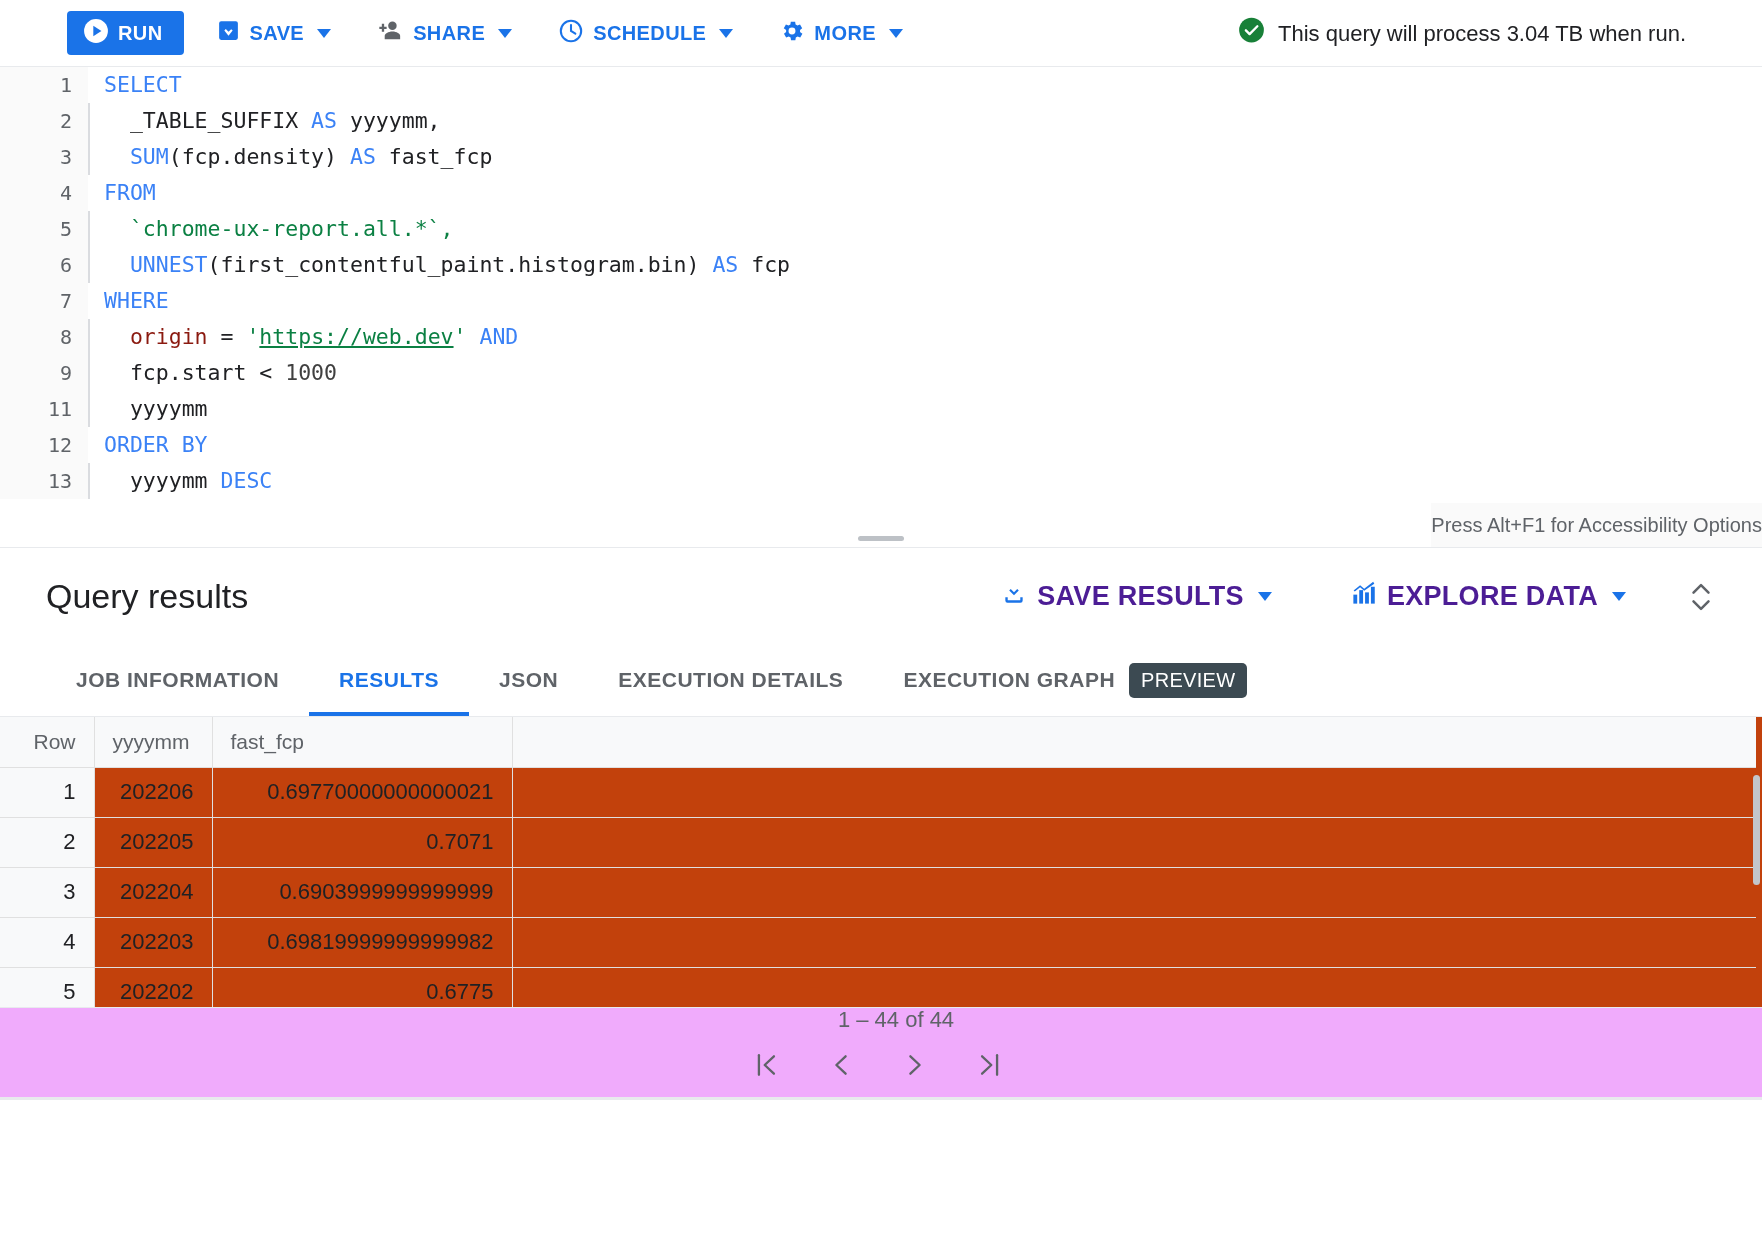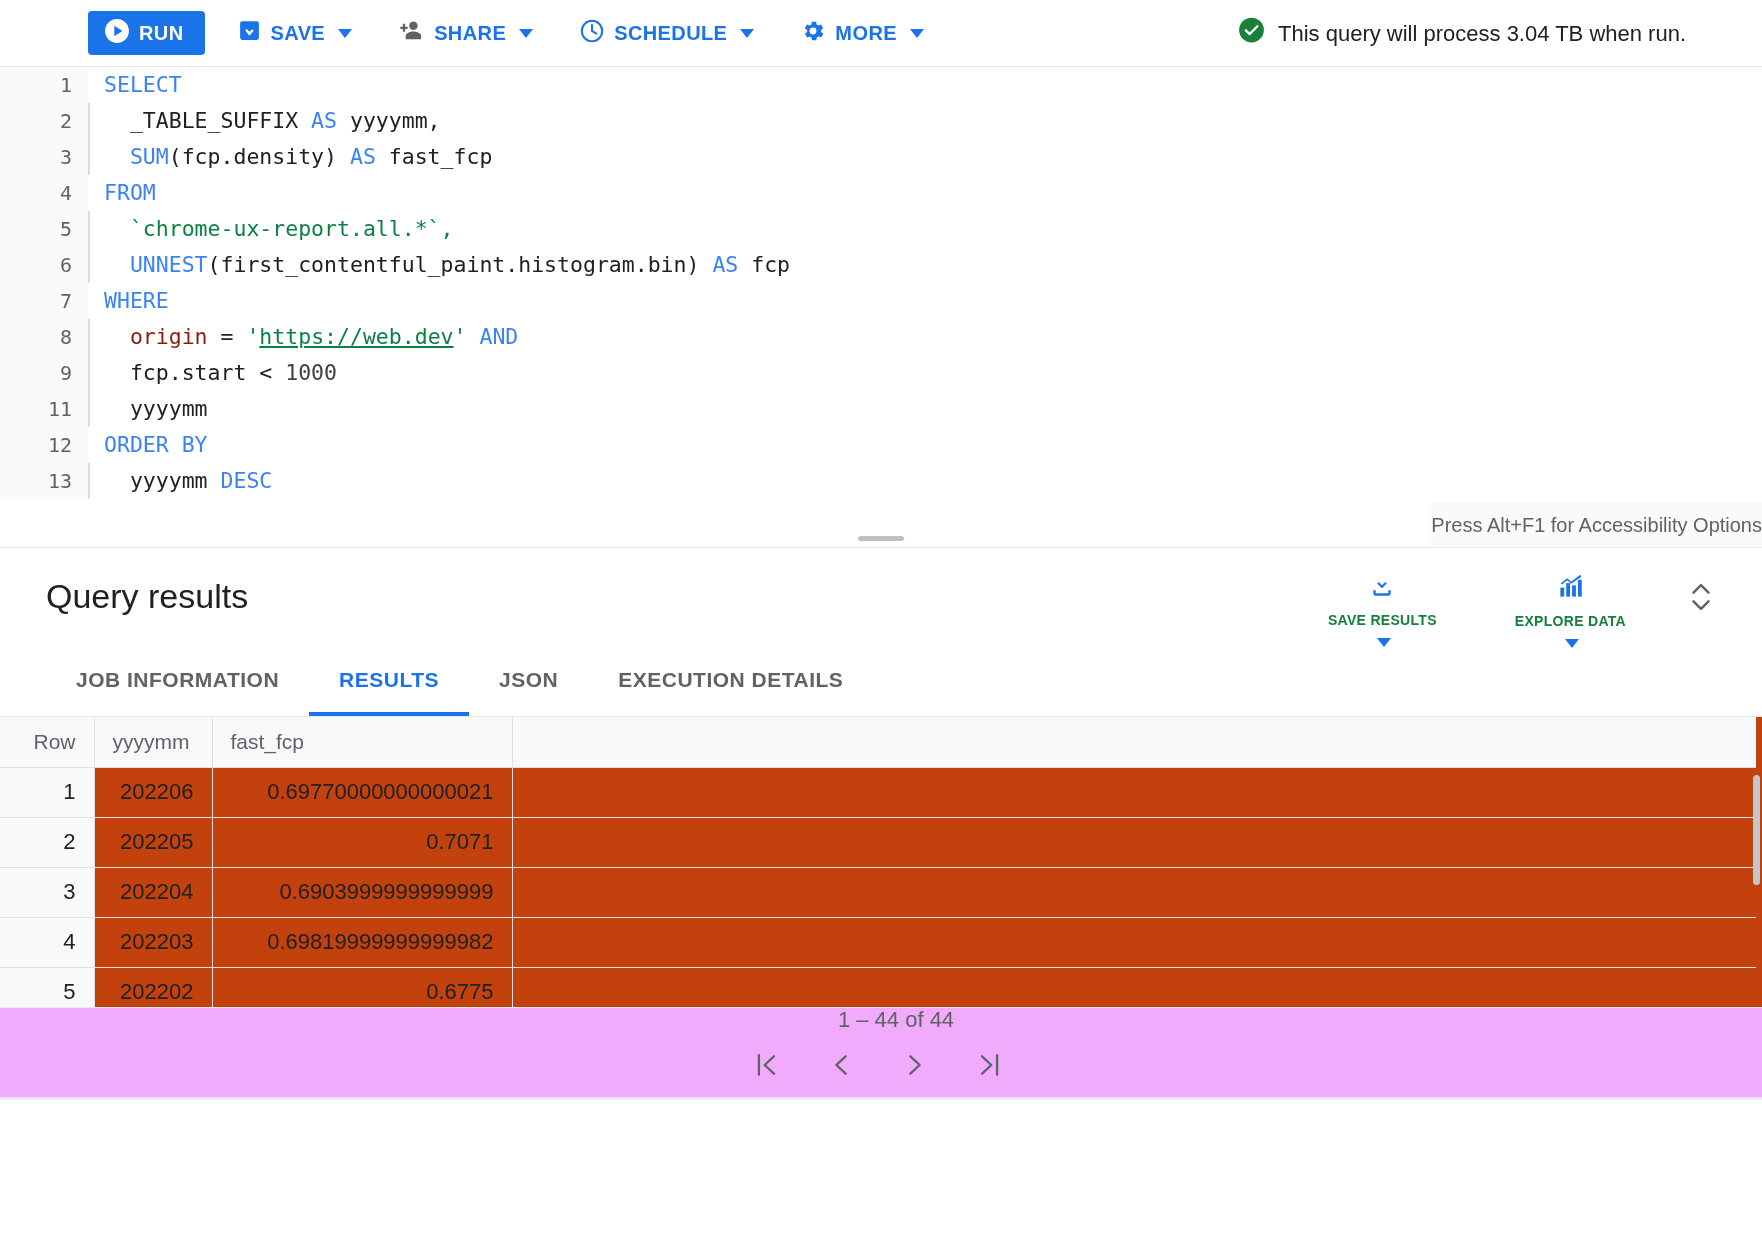--- a/index.html
+++ b/index.html
@@ -11,21 +11,21 @@
     background: #ffffff;
     font-family: "Liberation Sans", sans-serif;
     color: #202124;
   }
 
   
   .toolbar {
     height: 67px;
     display: flex;
     align-items: center;
-    padding-left: 88px;
+    padding-left: 67px;
     border-bottom: 1px solid #e8eaed;
     background: #ffffff;
     position: relative;
   }
   .run-btn {
     display: flex;
     align-items: center;
     gap: 9px;
     background: #1a73e8;
     color: #ffffff;
@@ -146,29 +146,28 @@
   .res-actions {
     margin-left: auto;
     display: flex;
     align-items: center;
     gap: 0;
   }
   .res-btn {
     display: flex;
     align-items: center;
     gap: 10px;
-    color: #15803d;
-    font-size: 14px;
+    color: #4c1d95;
+    font-size: 27px;
     font-weight: 600;
     letter-spacing: .3px;
     padding: 0 16px;
     height: 48px;
     cursor: pointer;
     white-space: nowrap;
-    flex-direction: column;
   }
   .expander { margin-left: 44px; cursor: pointer; display:flex; }
 
   
   .tabs {
     height: 72px;
     display: flex;
     align-items: flex-end;
     border-bottom: 1px solid #e8eaed;
     padding-left: 46px;
@@ -456,20 +455,24 @@
       <span>JOB INFORMATION</span>
     </div>
     <div class="tab active">
       <span>RESULTS</span>
     </div>
     <div class="tab">
       <span>JSON</span>
     </div>
     <div class="tab">
       <span>EXECUTION DETAILS</span>
+    </div>
+    <div class="tab">
+      <span>EXECUTION GRAPH</span>
+      <span class="badge">PREVIEW</span>
     </div>
   </div>
 
 <div class="tbl-wrap">
   <table>
     <thead>
       <tr>
         <th class="c-row">Row</th>
         <th class="c-ym">yyyymm</th>
         <th class="c-fcp">fast_fcp</th>

